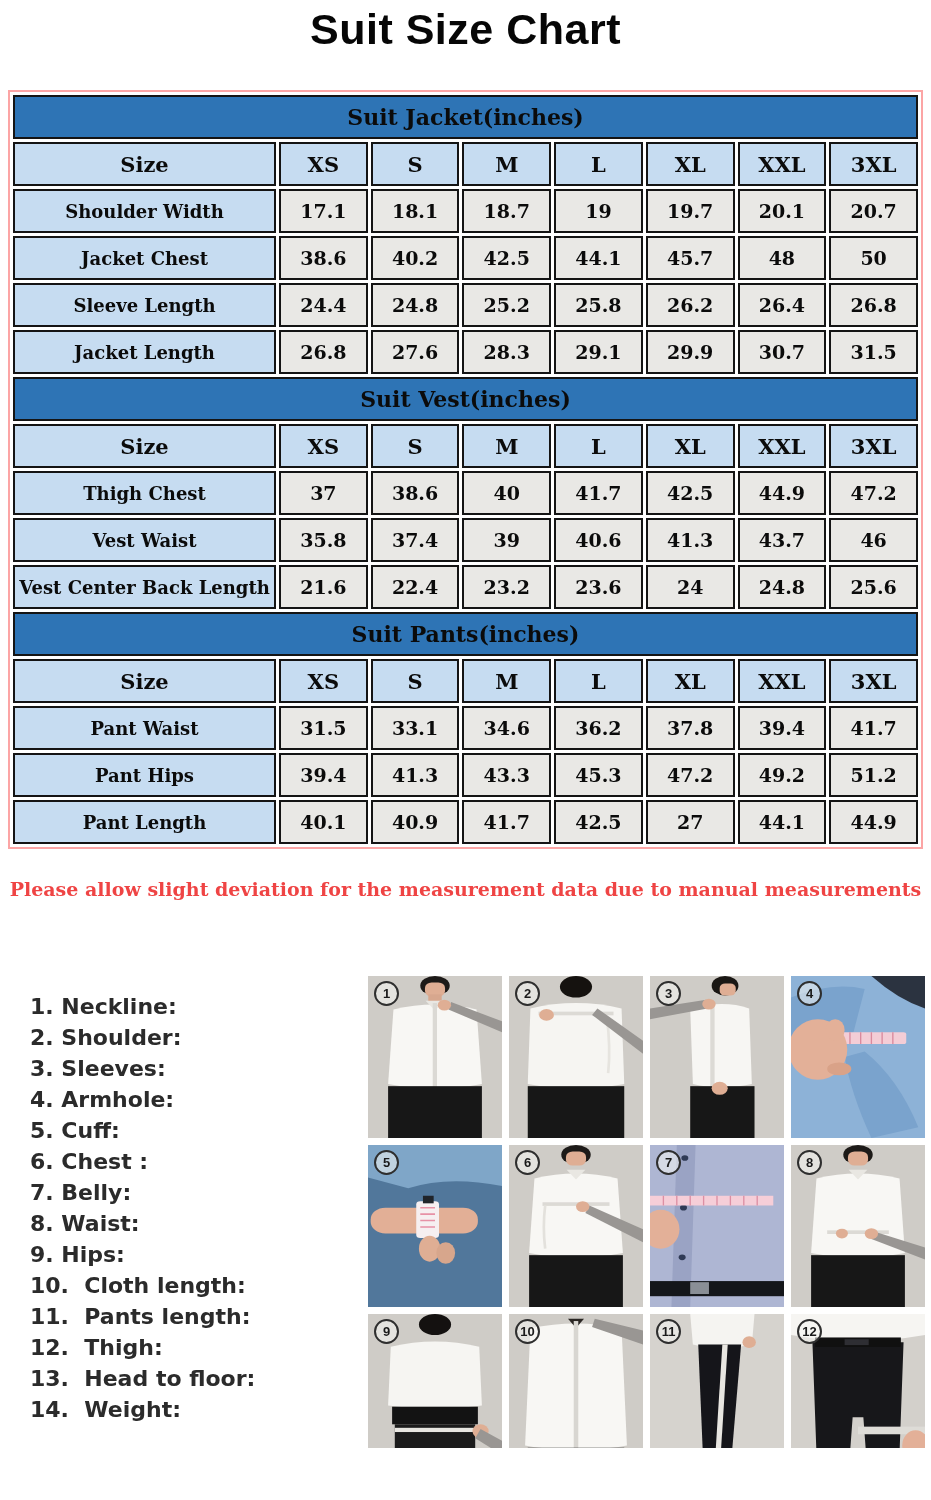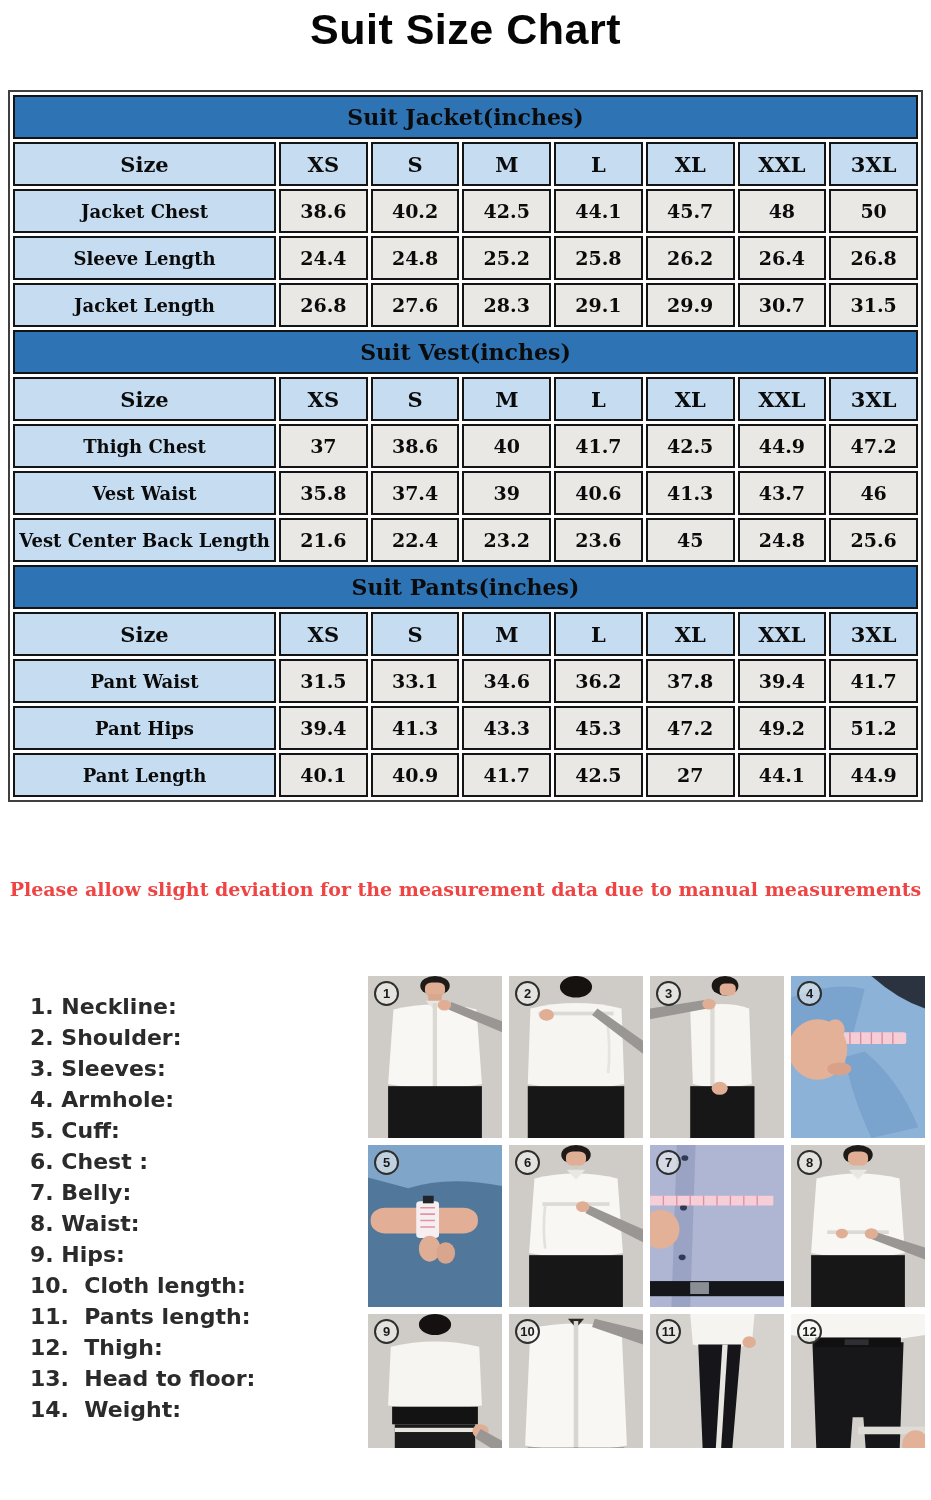--- a/index.html
+++ b/index.html
@@ -6,21 +6,21 @@
   .page{position:relative;width:931px;height:1448px;background:#ffffff;overflow:hidden;
         font-family:"Liberation Sans","DejaVu Sans",sans-serif;}
 
   
   .title{position:absolute;top:0;left:0;right:0;margin:0;text-align:center;
          font-family:"Liberation Sans","DejaVu Sans",sans-serif;
          font-weight:800;font-size:43px;line-height:58px;color:#060606;letter-spacing:0.5px;}
 
   
   table.size-chart{position:absolute;left:8px;top:90px;width:915px;
-        border-collapse:separate;border-spacing:3px;border:2px solid #404040;
+        border-collapse:separate;border-spacing:3px;border:2px solid #fca5a5;
         background:#ffffff;table-layout:fixed;}
   table.size-chart td{border:2px solid #141414;text-align:center;vertical-align:middle;
         padding:0;height:40px;overflow:hidden;white-space:nowrap;
         font-family:"DejaVu Serif","Liberation Serif",serif;font-weight:700;color:#0b0b0b;}
   td.band-cell{background:#2e74b5;font-size:22px;}
   td.size-cell{background:#c6dcf1;font-size:21px;}
   td.label-cell{background:#c6dcf1;font-size:18px;margin-top:15px;}
   td.data-cell{background:#e9e8e5;font-size:19px;}
   col.c-label{width:263px;}
 
@@ -67,20 +67,30 @@
           <td class="label-cell" style="font-size: 21px;">Size</td>
           <td class="size-cell">XS</td>
           <td class="size-cell">S</td>
           <td class="size-cell">M</td>
           <td class="size-cell">L</td>
           <td class="size-cell">XL</td>
           <td class="size-cell">XXL</td>
           <td class="size-cell">3XL</td>
         </tr>
         <tr>
+          <td class="label-cell">Shoulder Width</td>
+          <td class="data-cell">17.1</td>
+          <td class="data-cell">18.1</td>
+          <td class="data-cell">18.7</td>
+          <td class="data-cell">19</td>
+          <td class="data-cell">19.7</td>
+          <td class="data-cell">20.1</td>
+          <td class="data-cell">20.7</td>
+        </tr>
+        <tr>
           <td class="label-cell">Jacket Chest</td>
           <td class="data-cell">38.6</td>
           <td class="data-cell">40.2</td>
           <td class="data-cell">42.5</td>
           <td class="data-cell">44.1</td>
           <td class="data-cell">45.7</td>
           <td class="data-cell">48</td>
           <td class="data-cell">50</td>
         </tr>
         <tr>
@@ -135,21 +145,21 @@
           <td class="data-cell">41.3</td>
           <td class="data-cell">43.7</td>
           <td class="data-cell">46</td>
         </tr>
         <tr>
           <td class="label-cell">Vest Center Back Length</td>
           <td class="data-cell">21.6</td>
           <td class="data-cell">22.4</td>
           <td class="data-cell">23.2</td>
           <td class="data-cell">23.6</td>
-          <td class="data-cell">45</td>
+          <td class="data-cell">24</td>
           <td class="data-cell">24.8</td>
           <td class="data-cell">25.6</td>
         </tr>
         <tr>
           <td class="band-cell" colspan="8">Suit Pants(inches)</td>
         </tr>
         <tr>
           <td class="label-cell" style="font-size: 21px;">Size</td>
           <td class="size-cell">XS</td>
           <td class="size-cell">S</td>

